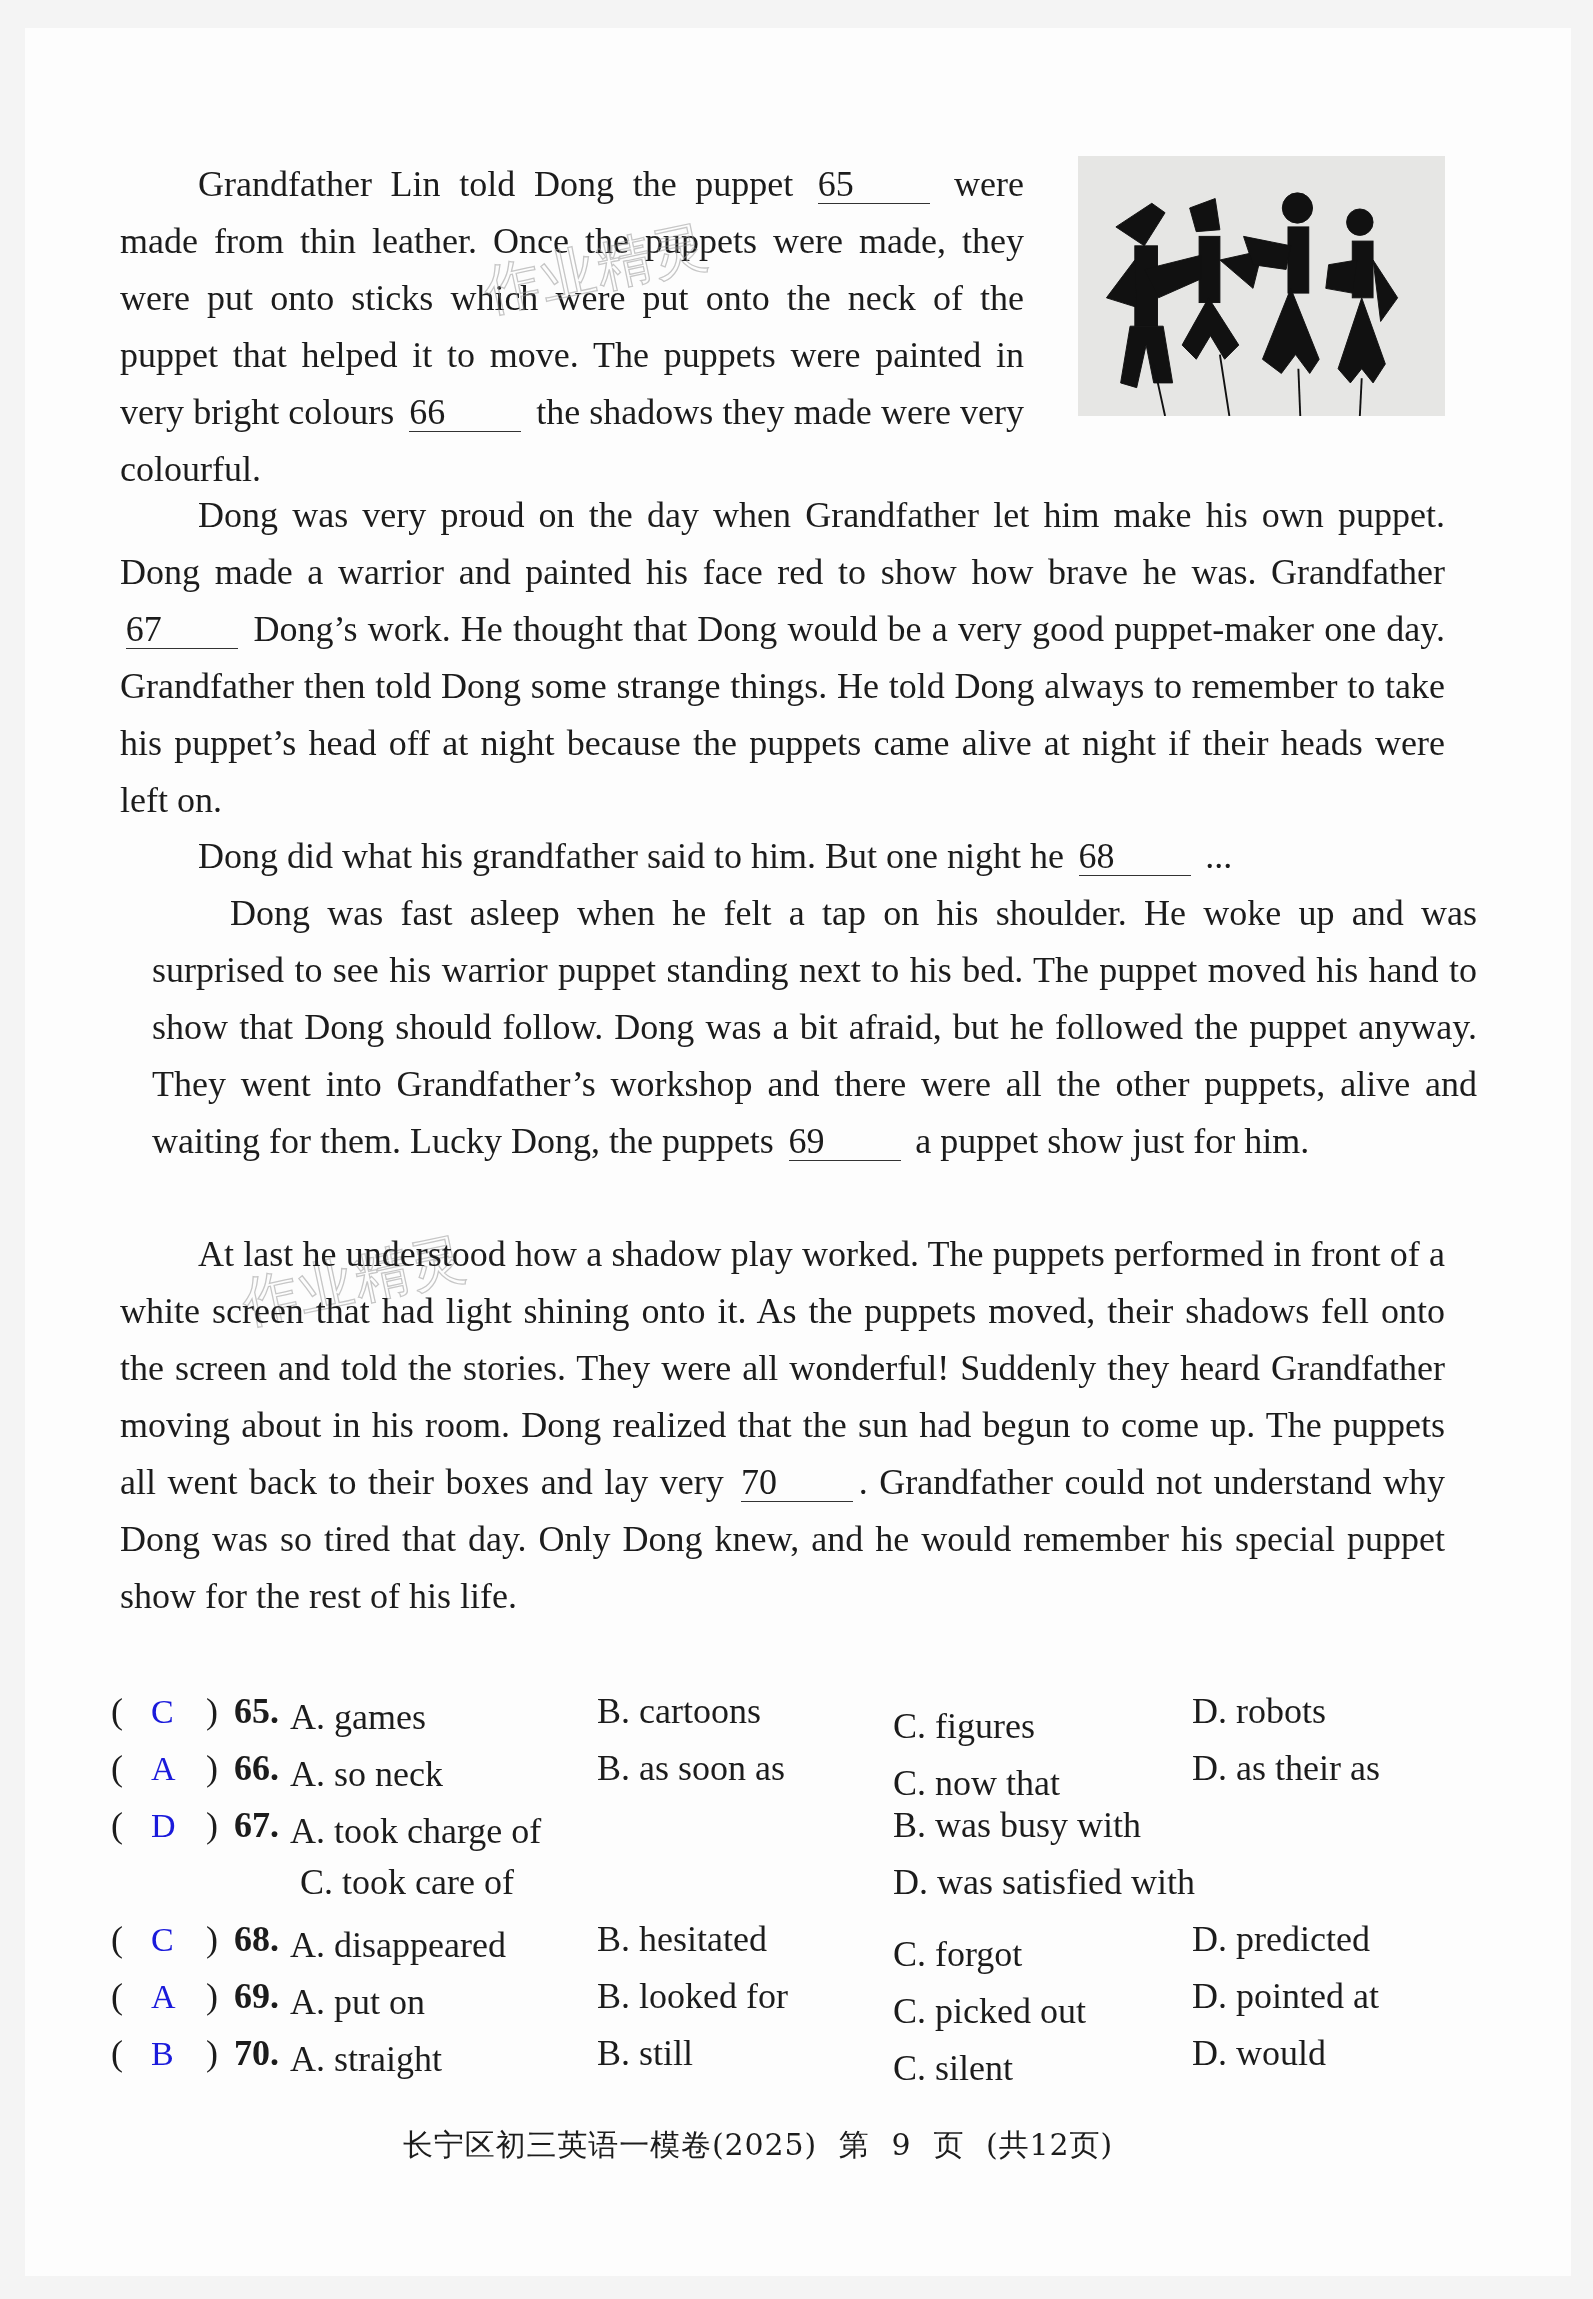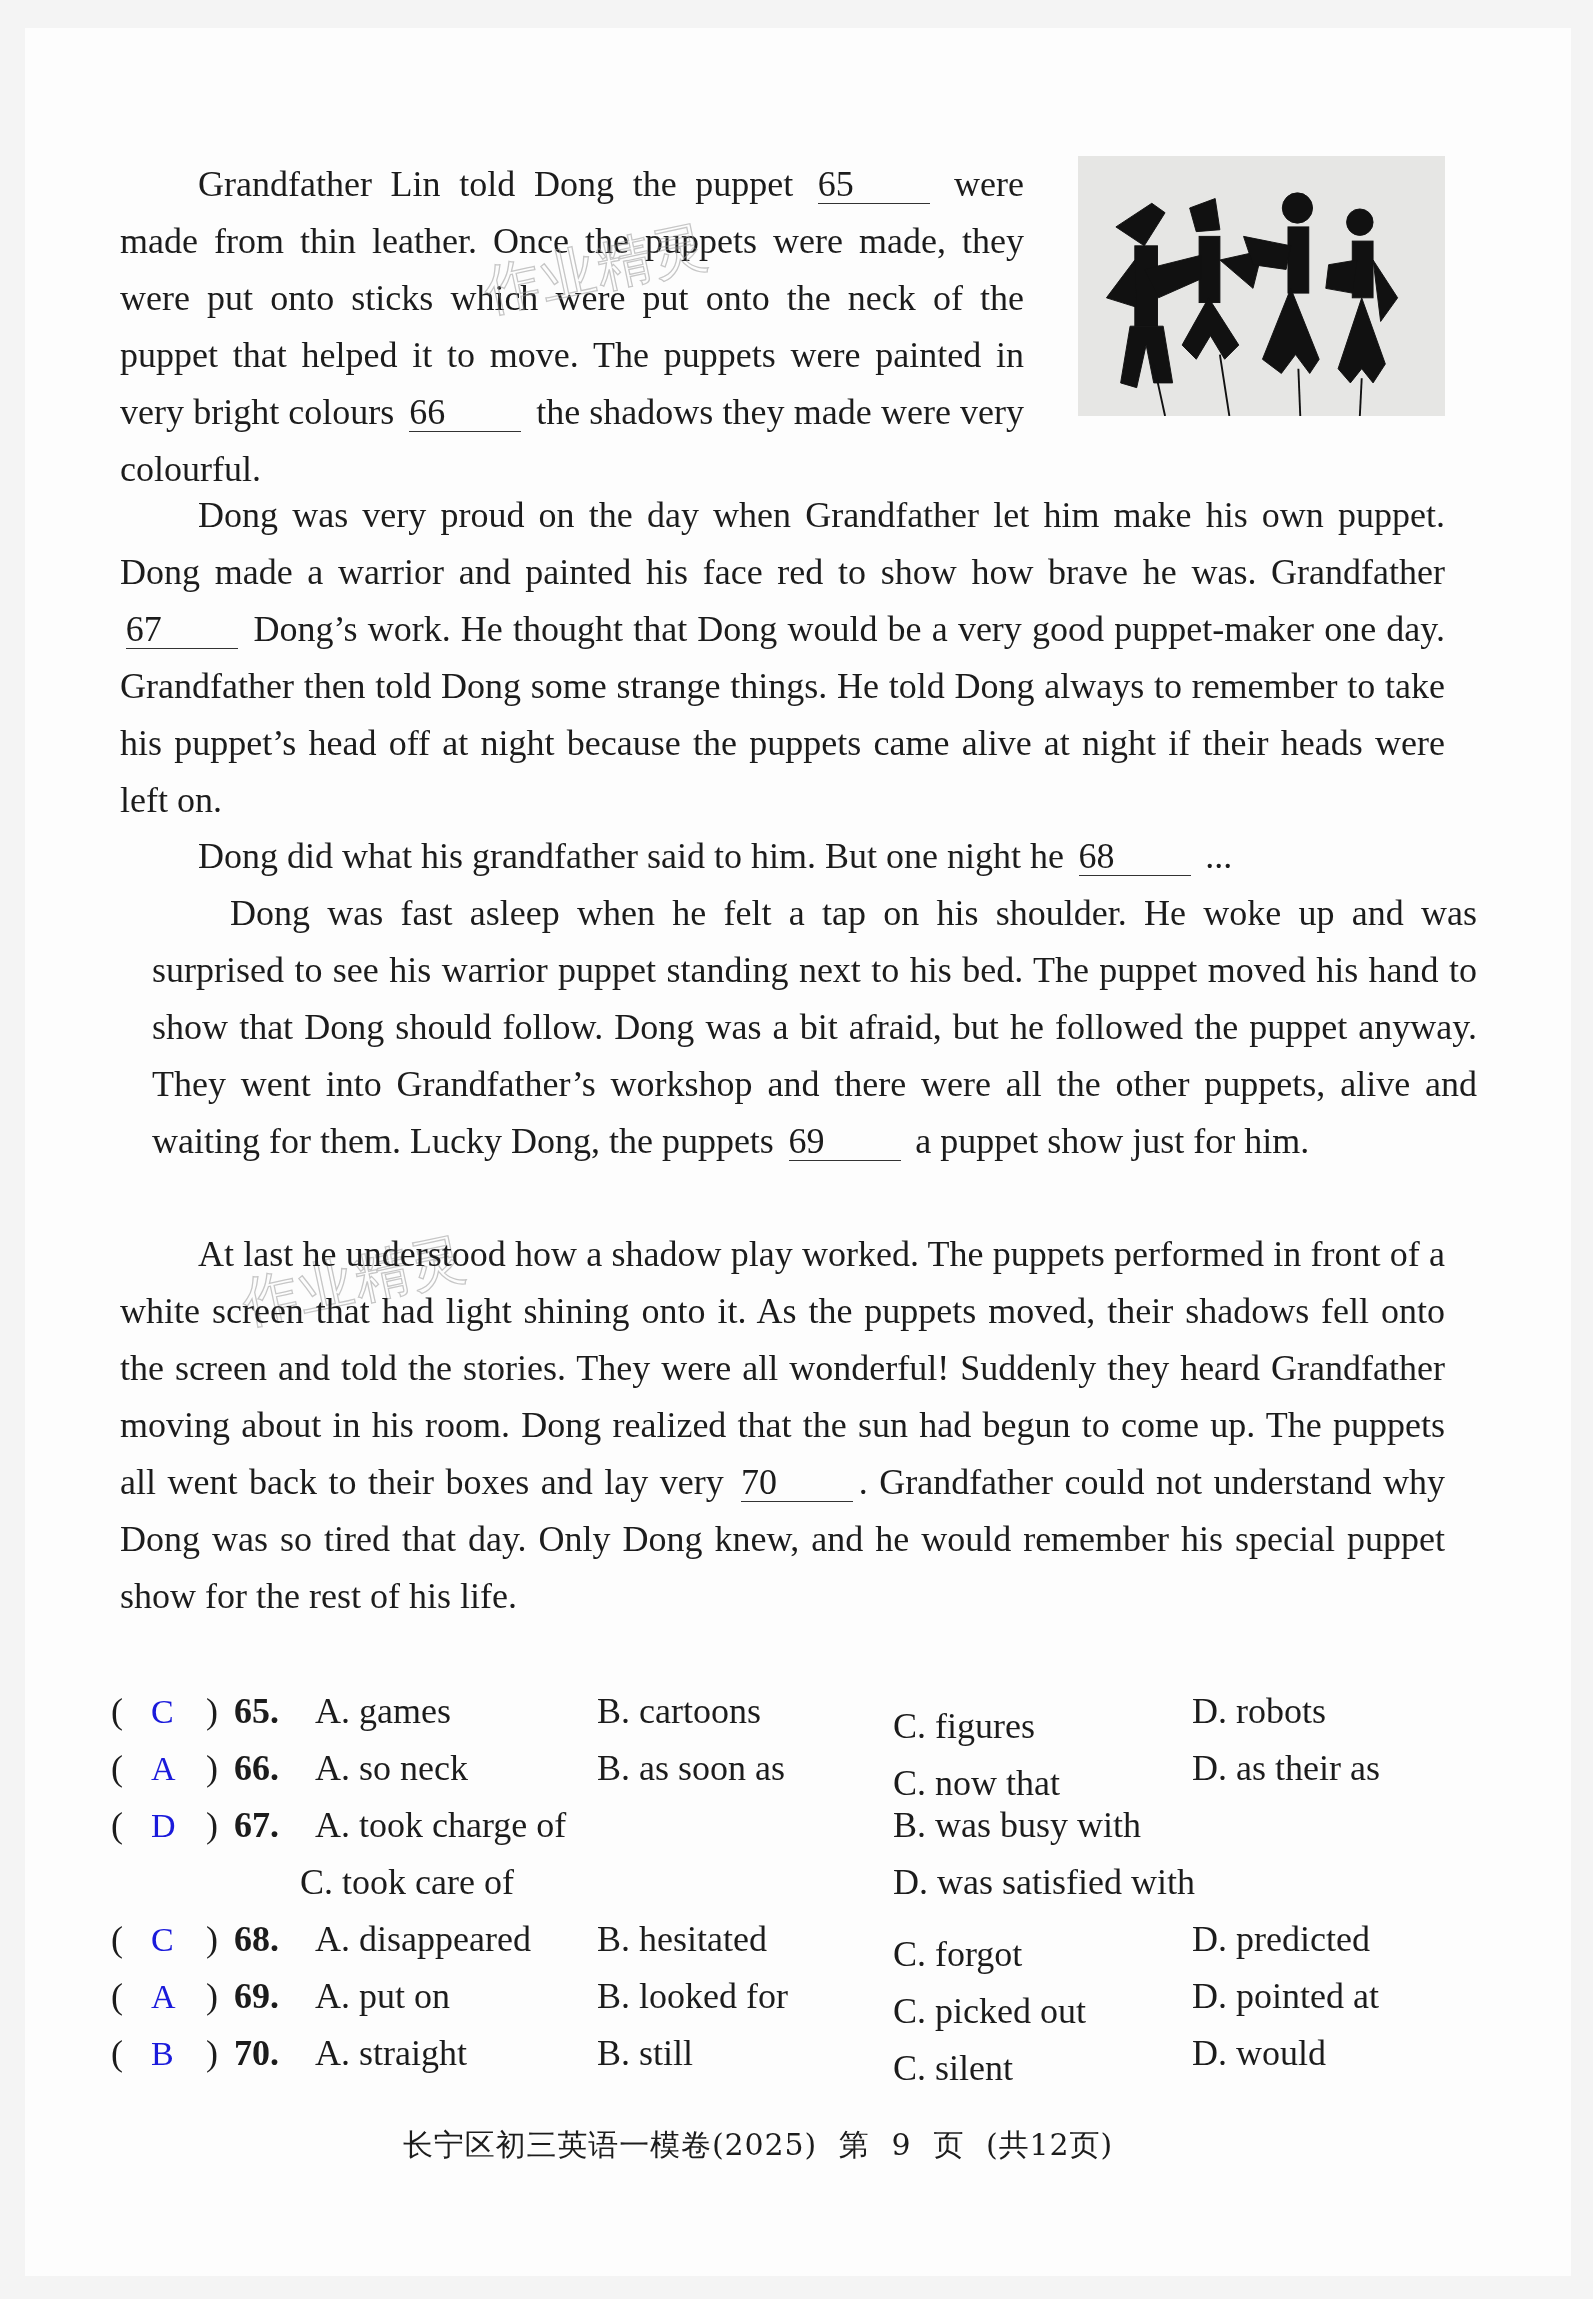--- a/index.html
+++ b/index.html
@@ -60,21 +60,21 @@
       position: relative;
       height: 57px;
       line-height: 57px;
       white-space: nowrap;
     }
     .opt-row span { position: absolute; top: 0; }
     .paren-l { left: 0; }
     .ans { left: 40px; color: #1a1adb; font-size: 34px; }
     .paren-r { left: 95px; }
     .qnum { left: 123px; font-weight: bold; }
-    .optA { left: 204px; }
+    .optA { left: 179px; margin-top: 6px; }
     .optB { left: 486px; }
     .optC { left: 782px; margin-top: 15px; }
     .optD { left: 1081px; }
     .optC2 { left: 189px; }
     .optD2 { left: 782px; }
     .footer {
       position: absolute; left: 0; width: 1516px; top: 2125px;
       text-align: center; font-size: 30px;
       font-family: "DejaVu Serif", serif;
       letter-spacing: 0.9px;

